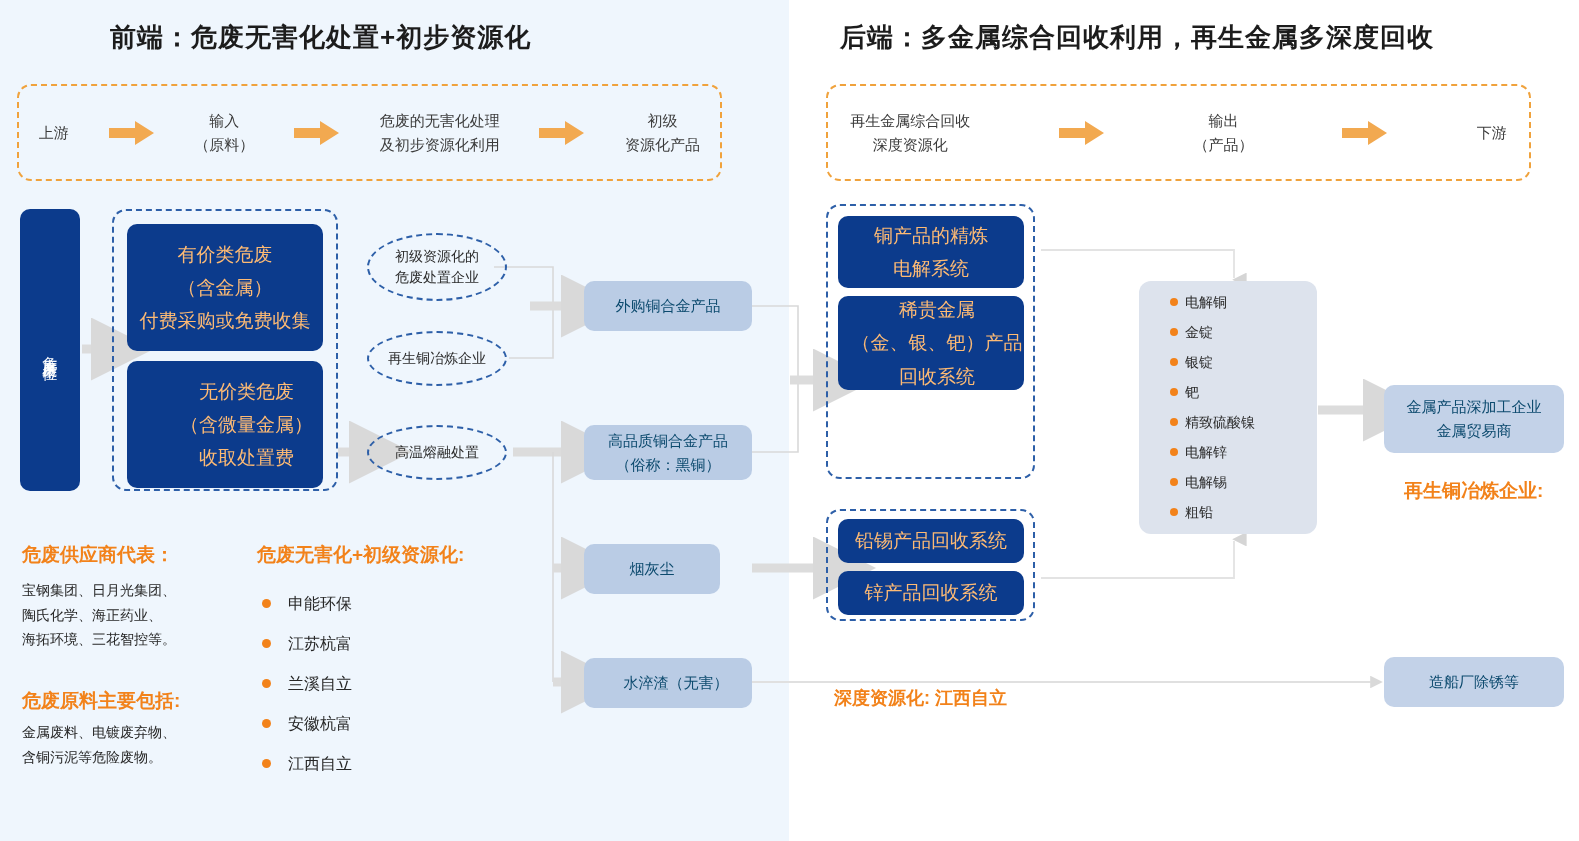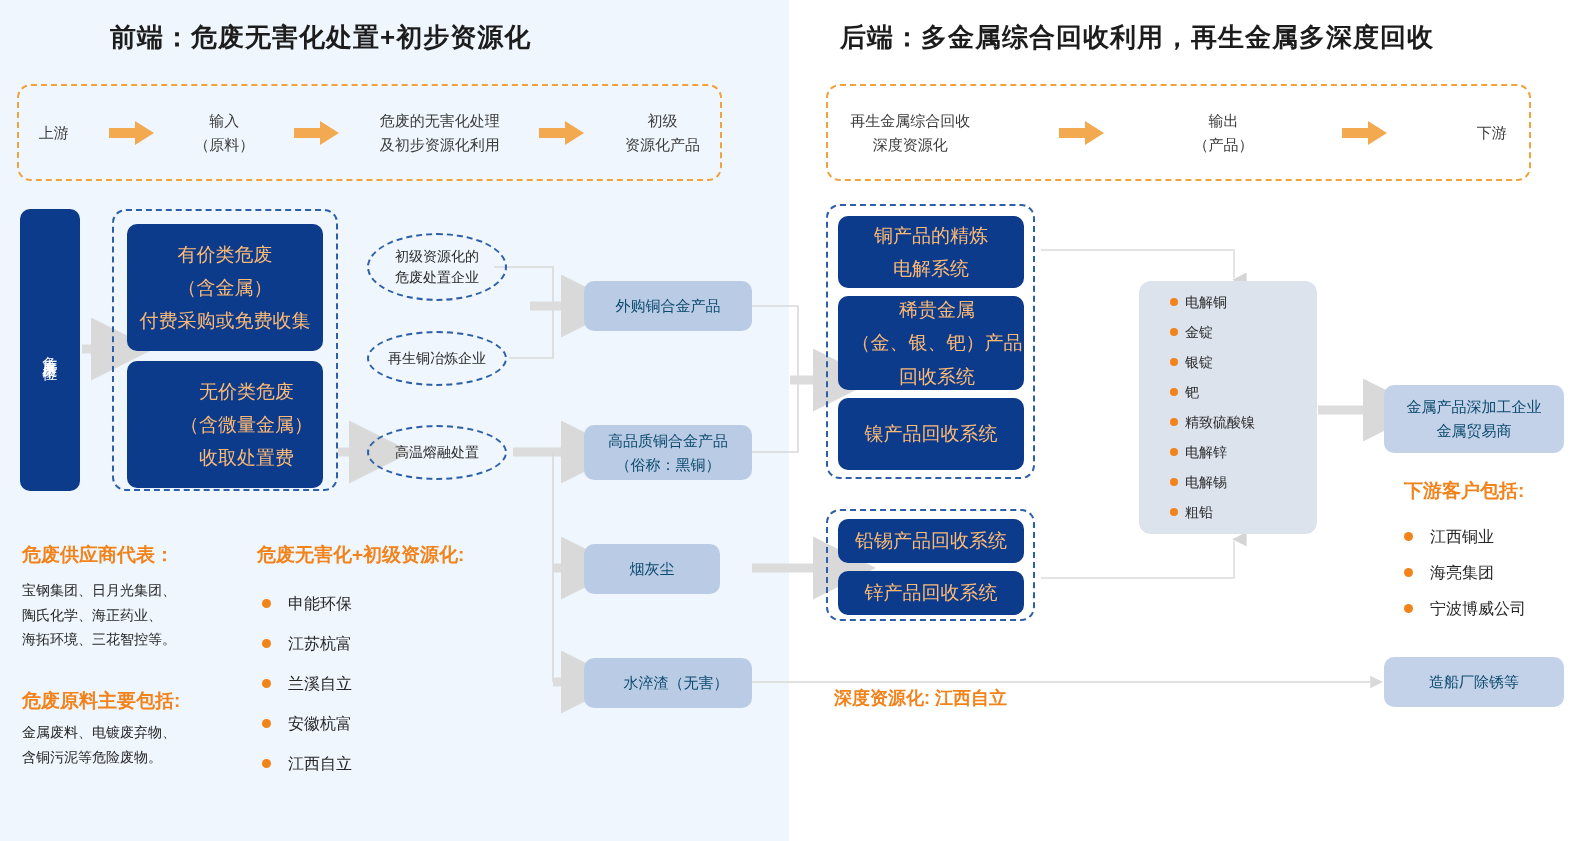--- a/index.html
+++ b/index.html
@@ -310,21 +310,20 @@
         <div>电解系统</div>
       </div>
   </div>
   <div class="dbox" style="left:838px;top:296px;width:186px;height:94px;padding-left:12px;">
     <div>
         <div>稀贵金属</div>
         <div>（金、银、钯）产品</div>
         <div>回收系统</div>
       </div>
   </div>
-  <div class="dbox" style="left:838px;top:398px;width:186px;height:72px;">镍产品回收系统</div>
 
   <div class="dashgroup" style="left:826px;top:509px;width:209px;height:112px;"></div>
 
   <div class="dbox" style="left:838px;top:519px;width:186px;height:44px;">铅锡产品回收系统</div>
   <div class="dbox" style="left:838px;top:571px;width:186px;height:44px;">锌产品回收系统</div>
 
   <div class="prodpanel" style="left:1139px;top:281px;width:178px;height:253px;">
     <div class="pitem">电解铜</div>
     <div class="pitem">金锭</div>
     <div class="pitem">银锭</div>
@@ -335,24 +334,19 @@
     <div class="pitem">粗铅</div>
   </div>
 
   <div class="lbox pale" style="left:1384px;top:385px;width:180px;height:68px;">
     <div>
         <div>金属产品深加工企业</div>
         <div>金属贸易商</div>
       </div>
   </div>
 
-  <div class="otitle" style="left:1404px;top:478px;">下游客户包括:</div>
-  <div class="bullist tight" style="left:1404px;top:529px;">
-    <div class="bi">江西铜业</div>
-    <div class="bi">海亮集团</div>
-    <div class="bi">宁波博威公司</div>
-  </div>
+  <div class="otitle" style="left:1404px;top:478px;">再生铜冶炼企业:</div>
 
   <div class="lbox pale" style="left:1384px;top:657px;width:180px;height:50px;">造船厂除锈等</div>
 
   <div class="deep-label" style="left:834px;top:686px;">深度资源化: 江西自立</div>
 
 </div>
 
 </body></html>

